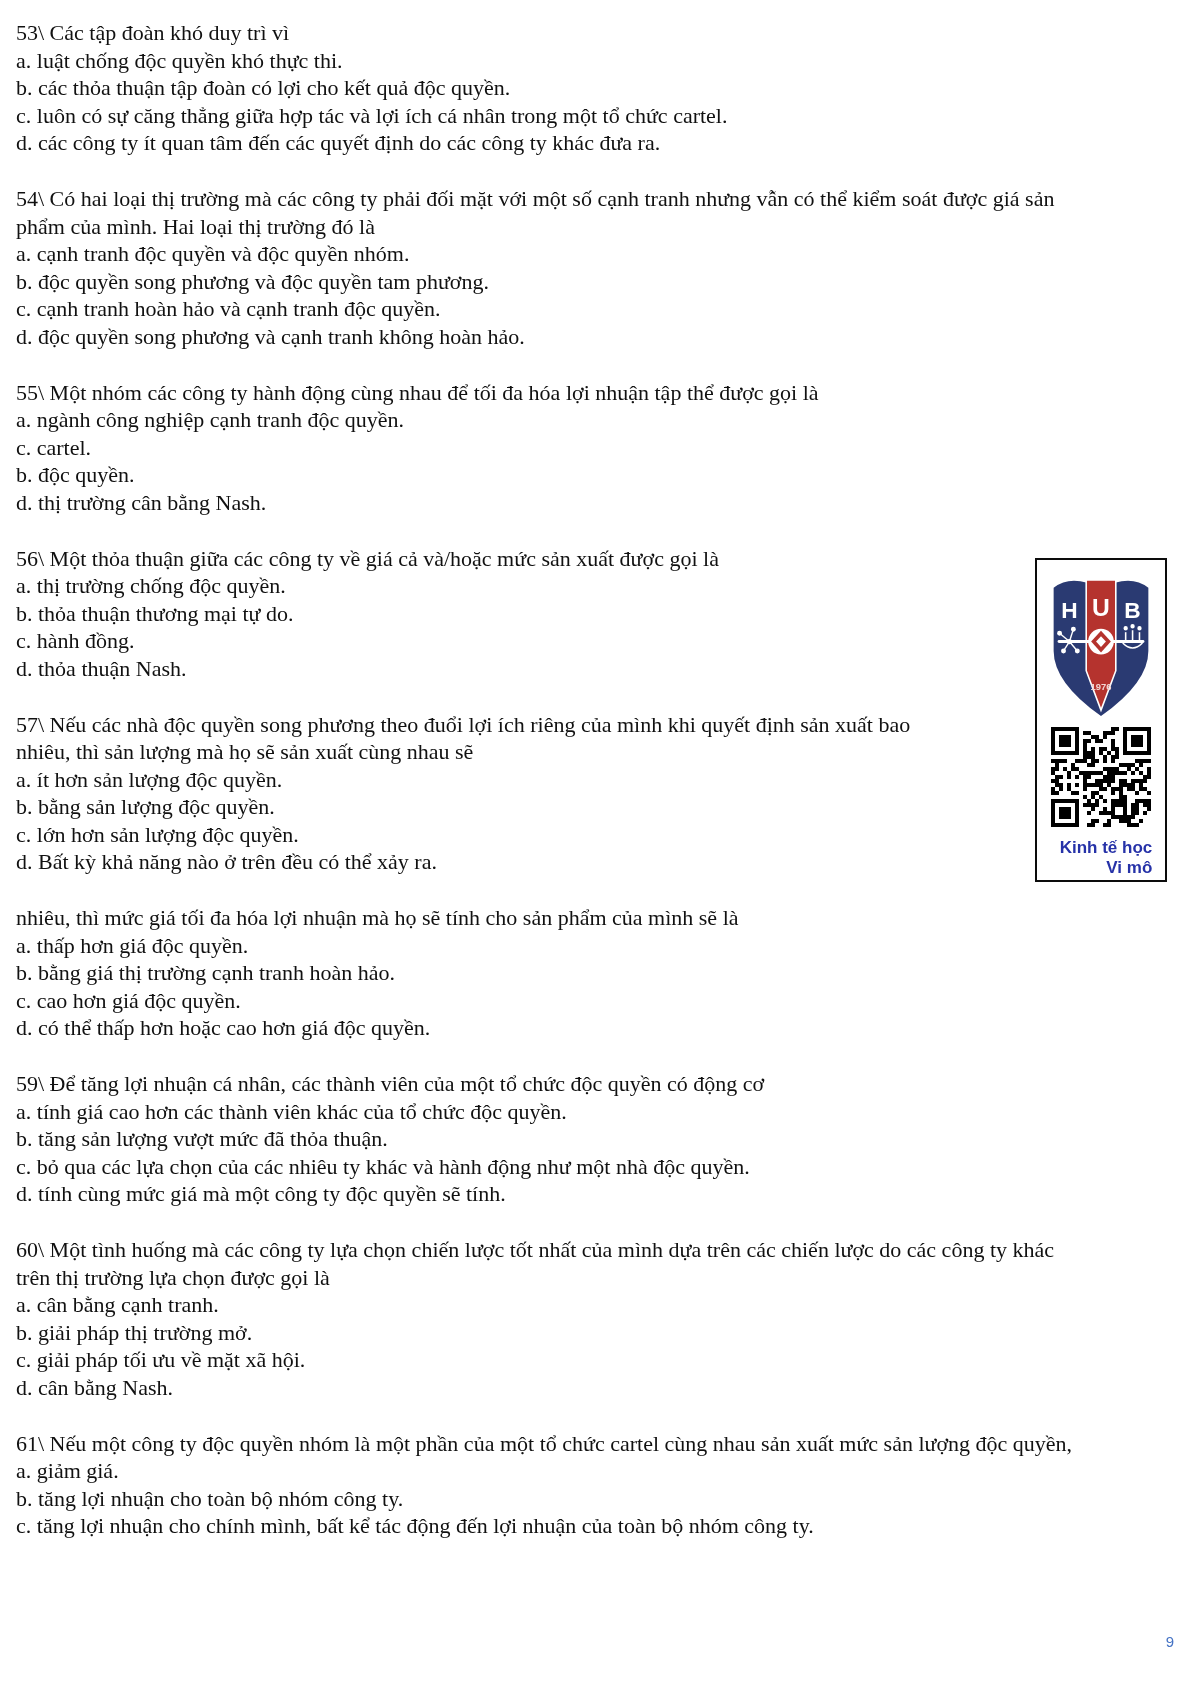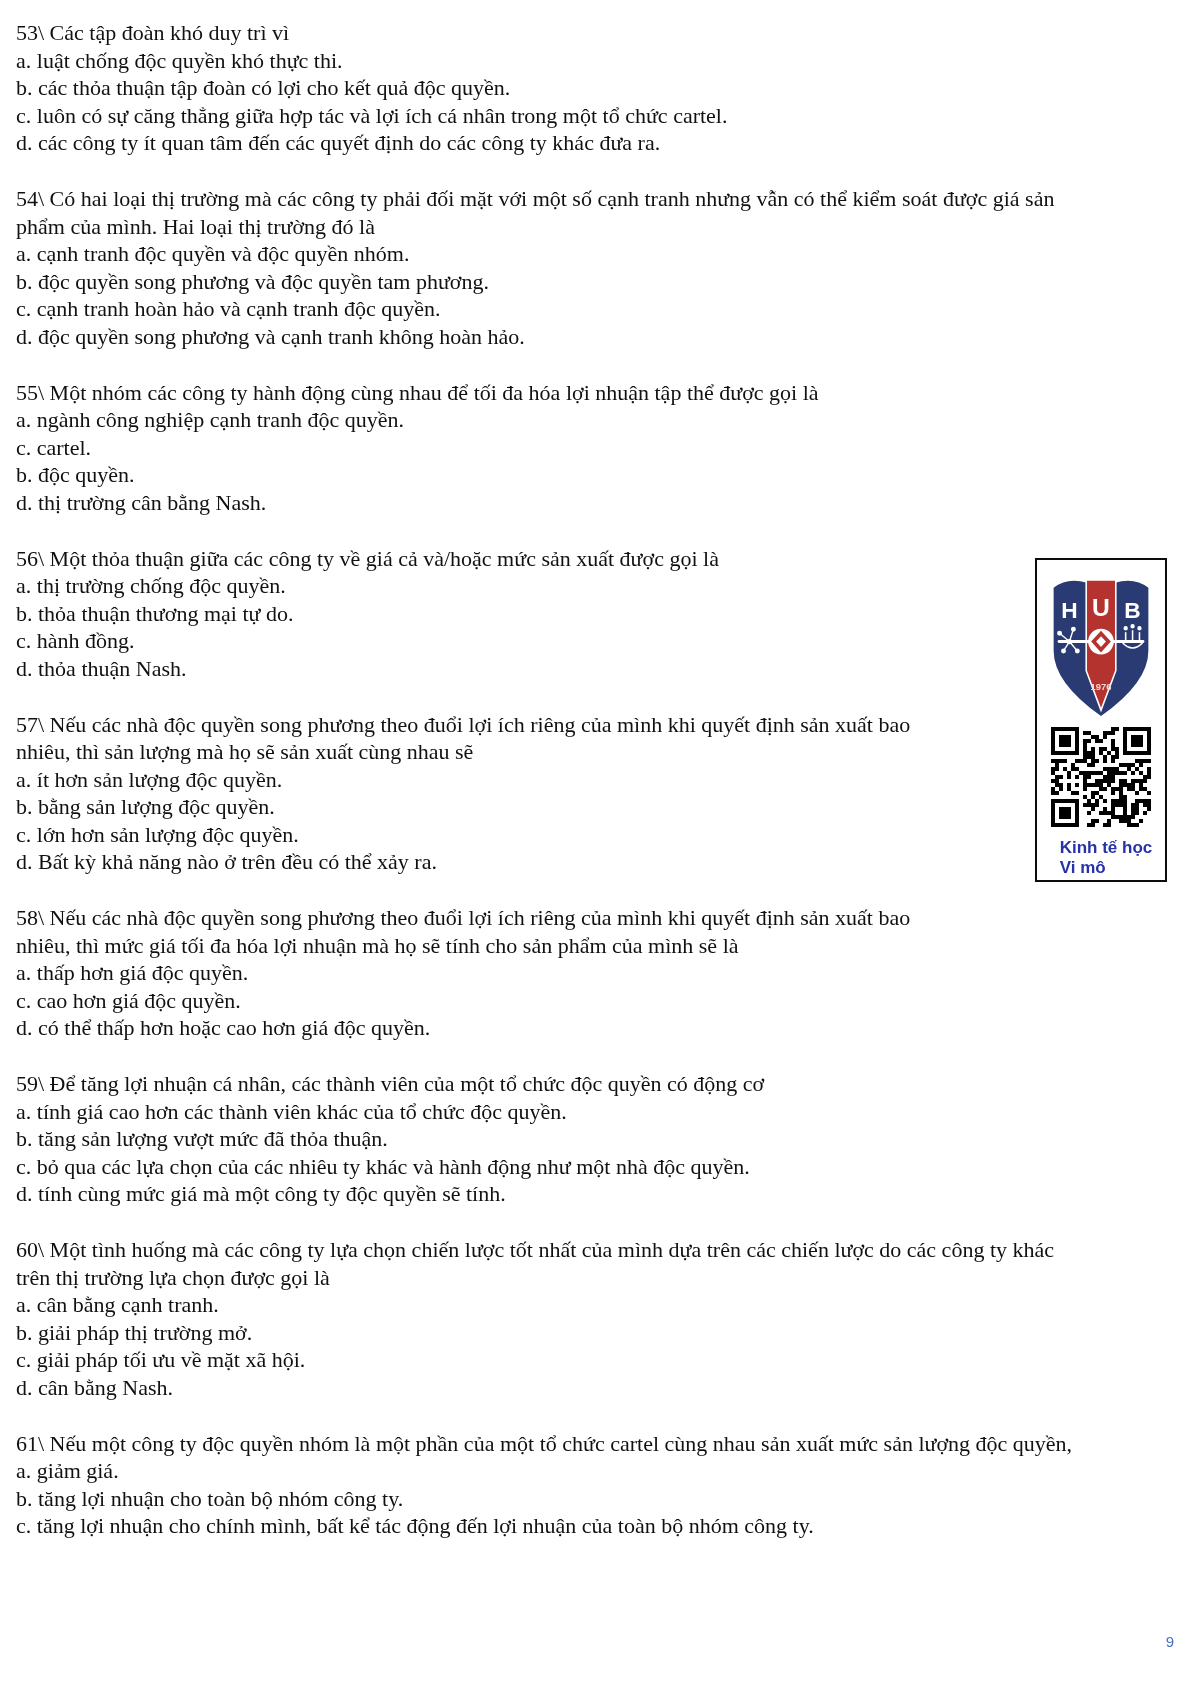--- a/index.html
+++ b/index.html
@@ -26,21 +26,21 @@
     width: 132px; height: 324px;
     border: 2.5px solid #0c0c0c;
     background: #ffffff;
     display: flex;
     flex-direction: column;
     align-items: center;
     padding-top: 12px;
   }
   .shield-svg { width: 104px; height: 148px; display: block; }
   .qr-svg { width: 100px; height: 100px; display: block; margin-top: 7px; }
-  .logo-captions { margin-top: 11px; text-align: left; margin-left: 10px; }
+  .logo-captions { margin-top: 11px; text-align: right; margin-left: 10px; }
   .logo-caption {
     font-family: "Liberation Sans", sans-serif;
     font-weight: bold;
     font-size: 17px;
     line-height: 20px;
     color: var(--caption-color, #2632A8);
   }
   .page-number {
     position: absolute;
     top: 1633px; right: 16px;
@@ -85,23 +85,23 @@
       </div>
       <div class="question">
         <div class="q-line">57\ Nếu các nhà độc quyền song phương theo đuổi lợi ích riêng của mình khi quyết định sản xuất bao</div>
         <div class="q-line">nhiêu, thì sản lượng mà họ sẽ sản xuất cùng nhau sẽ</div>
         <div class="q-line">a. ít hơn sản lượng độc quyền.</div>
         <div class="q-line">b. bằng sản lượng độc quyền.</div>
         <div class="q-line">c. lớn hơn sản lượng độc quyền.</div>
         <div class="q-line">d. Bất kỳ khả năng nào ở trên đều có thể xảy ra.</div>
       </div>
       <div class="question">
-        <div class="q-line">58\ Nếu các nhà độc quyền song phương theo đuổi lợi ích riêng của mình khi quyết định sản xuất bao</div>
         <div class="q-line">nhiêu, thì mức giá tối đa hóa lợi nhuận mà họ sẽ tính cho sản phẩm của mình sẽ là</div>
         <div class="q-line">a. thấp hơn giá độc quyền.</div>
+        <div class="q-line">b. bằng giá thị trường cạnh tranh hoàn hảo.</div>
         <div class="q-line">c. cao hơn giá độc quyền.</div>
         <div class="q-line">d. có thể thấp hơn hoặc cao hơn giá độc quyền.</div>
       </div>
       <div class="question">
         <div class="q-line">59\ Để tăng lợi nhuận cá nhân, các thành viên của một tổ chức độc quyền có động cơ</div>
         <div class="q-line">a. tính giá cao hơn các thành viên khác của tổ chức độc quyền.</div>
         <div class="q-line">b. tăng sản lượng vượt mức đã thỏa thuận.</div>
         <div class="q-line">c. bỏ qua các lựa chọn của các nhiêu ty khác và hành động như một nhà độc quyền.</div>
         <div class="q-line">d. tính cùng mức giá mà một công ty độc quyền sẽ tính.</div>
       </div>

